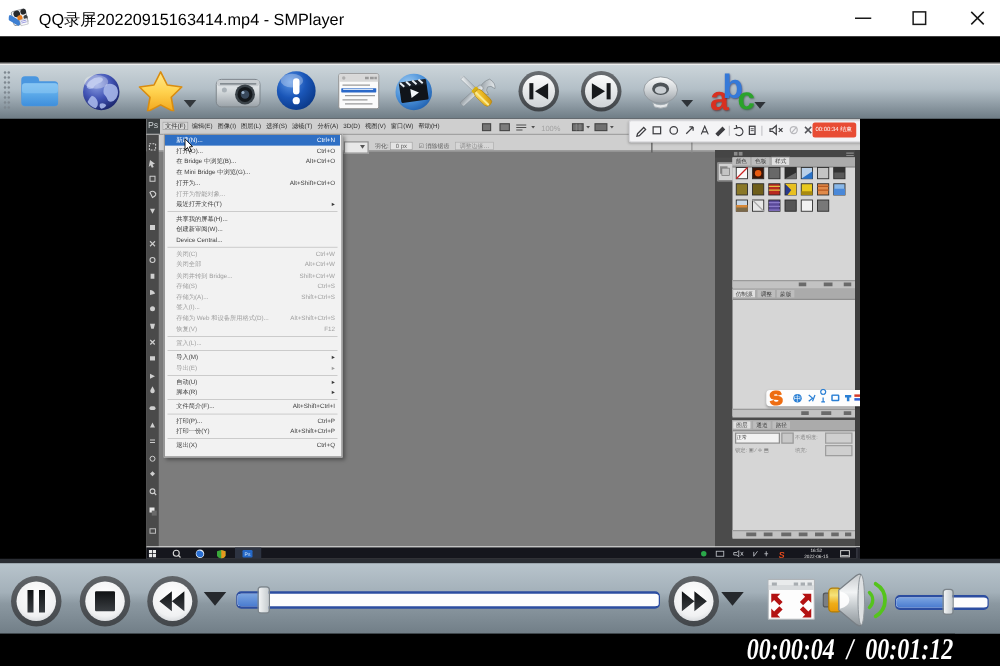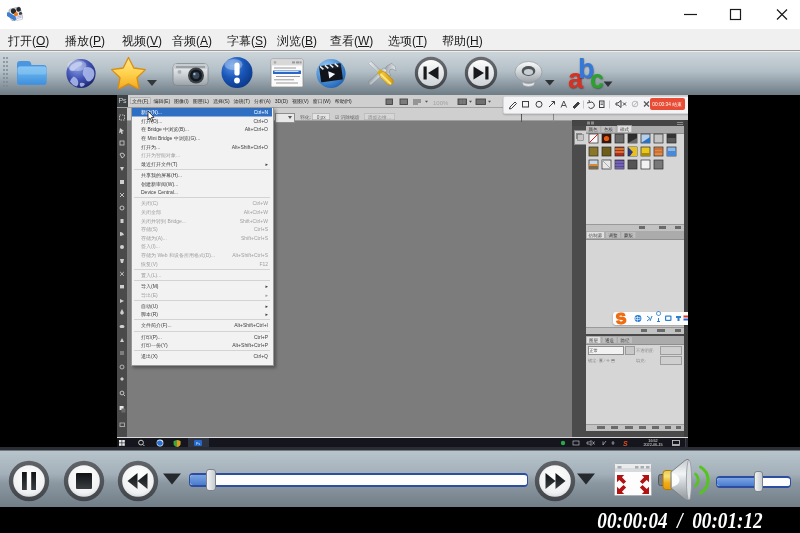--- a/index.html
+++ b/index.html
@@ -33,42 +33,32 @@
         <rect x="3" y="3" width="11.5" height="11.5" rx="1.5" fill="#f4f5f6" stroke="#8a8f94" stroke-width="0.7"></rect>
         <rect x="1.8" y="4.6" width="4.2" height="11" rx="1" fill="#3d7fd2" transform="rotate(-45 4 10)"></rect>
         <circle cx="7.2" cy="5.6" r="2.7" fill="#26282b"></circle>
         <circle cx="12.6" cy="5.2" r="2.3" fill="#26282b"></circle>
         <circle cx="8.9" cy="9.2" r="2.1" fill="#e87c1e"></circle>
         <circle cx="13.4" cy="9.8" r="1.7" fill="#3c4044"></circle>
         <rect x="8.2" y="11" width="6" height="4.6" fill="#fbfbfc" stroke="#b0b4b8" stroke-width="0.5"></rect>
         <path d="M9 12.2h4.4M9 13.6h4.4" stroke="#8888d8" stroke-width="0.6"></path>
       </g>
     </svg>
+    <div class="abs" id="title-text">QQ录屏20220915163414.mp4 - SMPlayer</div>
     <svg class="abs winbtn" style="left:668px" width="45" height="29">
         <path d="M16 14.5h13" stroke="#1a1a1a" stroke-width="1.2"></path>
       </svg>
     <svg class="abs winbtn" style="left:713px" width="45" height="29">
         <rect x="17.5" y="9.5" width="10" height="10" fill="none" stroke="#1a1a1a" stroke-width="1.2"></rect>
       </svg>
     <svg class="abs winbtn" style="left:758px" width="45" height="29">
         <path d="M19 9.5l10 10M29 9.5l-10 10" stroke="#1a1a1a" stroke-width="1.2"></path>
       </svg>
   </div>
 
-  <div class="abs" id="menubar">
-    <span class="mi" style="left:8px">打开(<u>O</u>)</span>
-    <span class="mi" style="left:65px">播放(<u>P</u>)</span>
-    <span class="mi" style="left:122px">视频(<u>V</u>)</span>
-    <span class="mi" style="left:172px">音频(<u>A</u>)</span>
-    <span class="mi" style="left:227px">字幕(<u>S</u>)</span>
-    <span class="mi" style="left:277px">浏览(<u>B</u>)</span>
-    <span class="mi" style="left:330px">查看(<u>W</u>)</span>
-    <span class="mi" style="left:388px">选项(<u>T</u>)</span>
-    <span class="mi" style="left:442px">帮助(<u>H</u>)</span>
-  </div>
   <div class="abs" id="menubar-border"></div>
 
   <div class="abs" id="toolbar">
     <svg class="abs" style="left:2px;top:4px" width="7" height="34">
       <g fill="#7e8890">
         <circle cx="2" cy="2" r="1"></circle>
           <circle cx="5" cy="2" r="1"></circle>
         <circle cx="2" cy="6" r="1"></circle>
           <circle cx="5" cy="6" r="1"></circle>
         <circle cx="2" cy="10" r="1"></circle>

